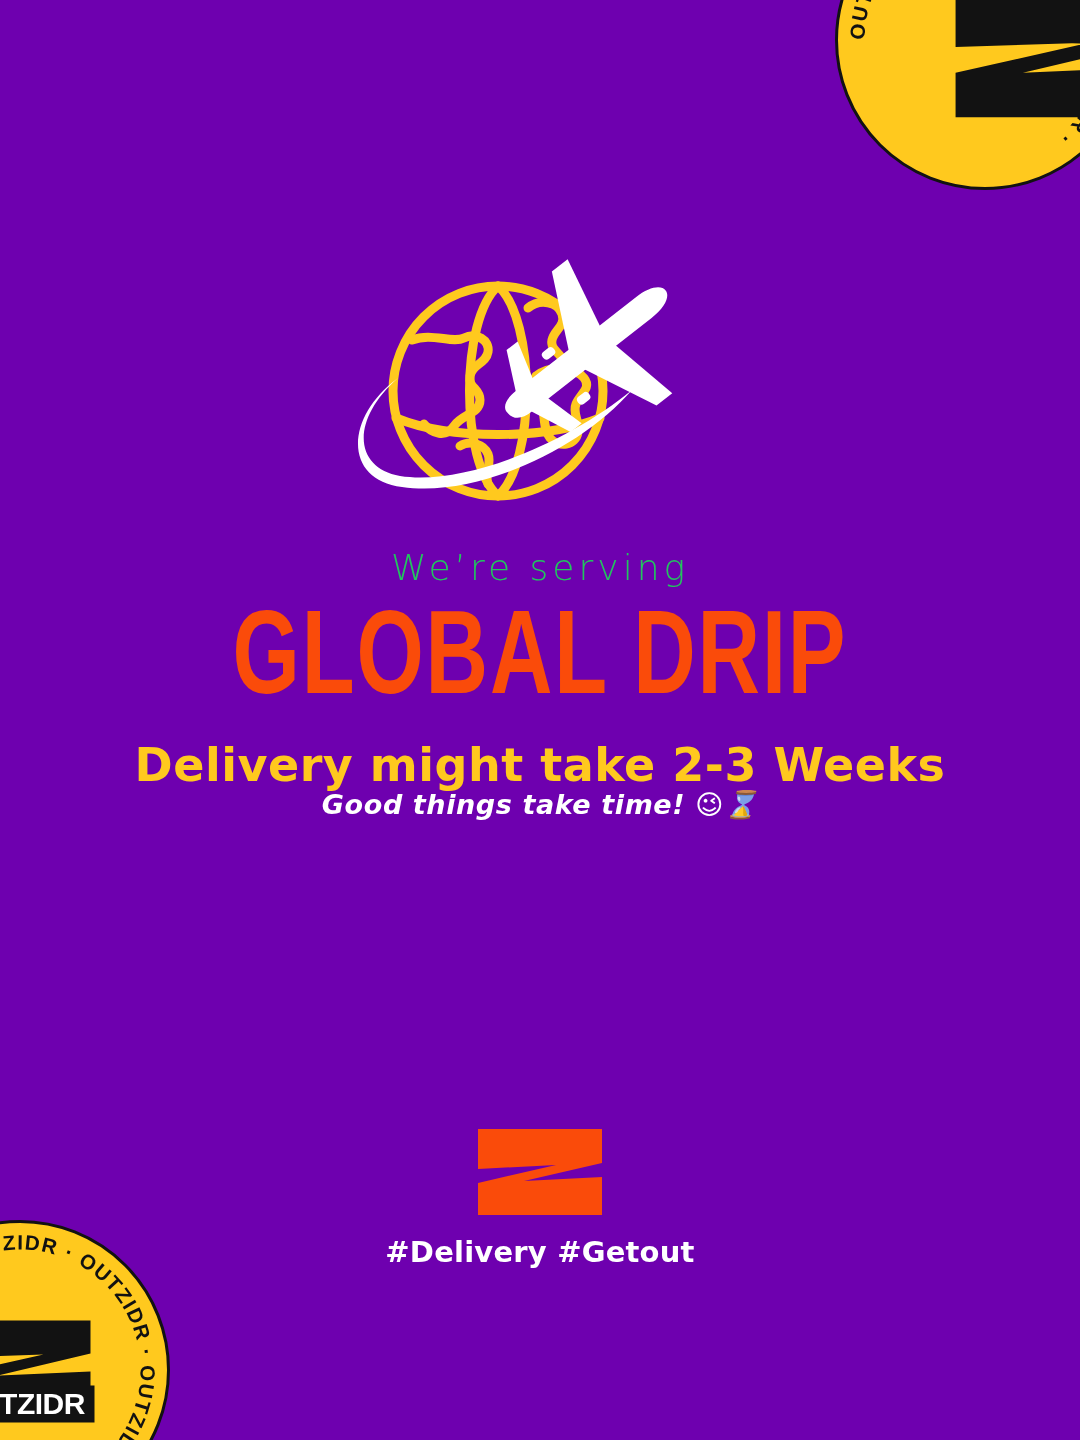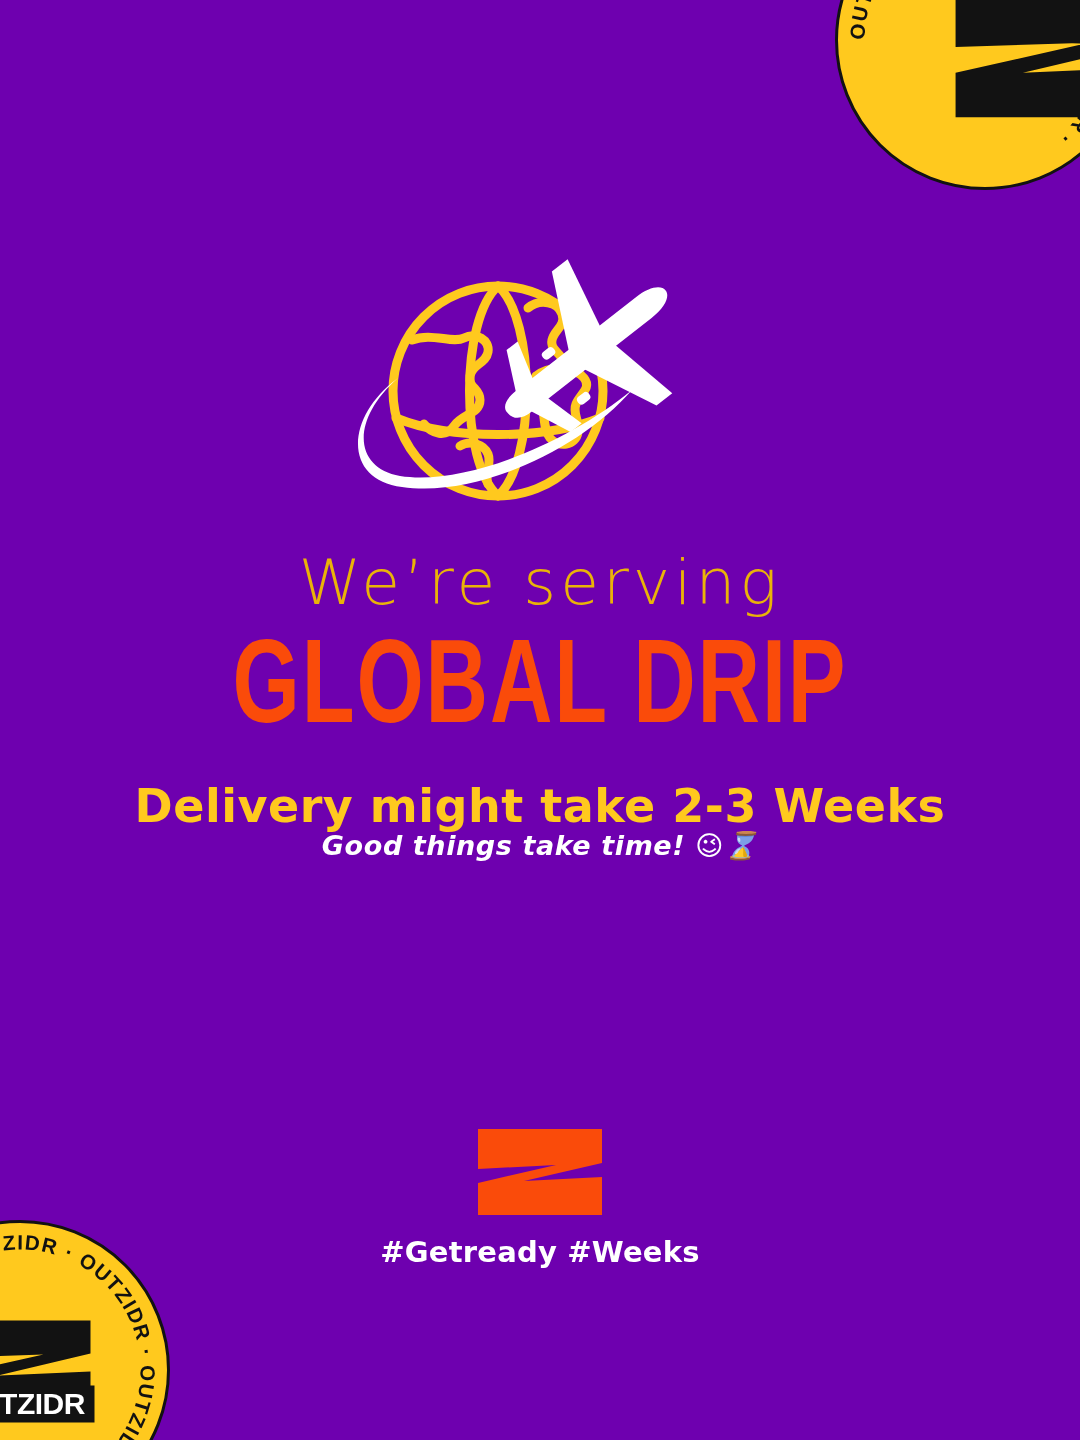--- a/index.html
+++ b/index.html
@@ -84,22 +84,22 @@
   #hero-graphic svg { width:100%; height:100%; display:block; overflow:visible; }
 
   
   #copy {
     position:absolute;
     left:0; right:0;
     top:548px;
     text-align:center;
   }
   .line-serving {
-    color:#eab308;
-    font-size:63px;
+    color:#22c55e;
+    font-size:36px;
     font-weight:300;
     letter-spacing:4px;
     line-height:1.1;
     font-family:"DejaVu Sans", sans-serif;
   }
   .line-headline {
     color:#FA4B0A;
     font-size:92px;
     font-weight:bold;
     letter-spacing:2px;
@@ -116,21 +116,21 @@
     letter-spacing:3px;
     line-height:1.1;
     font-family:"DejaVu Sans", sans-serif;
   }
   .line-delivery {
     color:#FFC91E;
     font-size:46px;
     font-weight:bold;
     letter-spacing:0.5px;
     line-height:1.1;
-    margin-top:43px;
+    margin-top:32px;
     font-family:"DejaVu Sans", sans-serif;
   }
   .line-goodthings {
     color:#FFFFFF;
     font-size:27px;
     font-weight:bold;
     font-style:italic;
     letter-spacing:0.6px;
     line-height:1.1;
     font-family:"DejaVu Sans", sans-serif;
@@ -224,21 +224,21 @@
     <div class="line-delivery">Delivery might take 2-3 Weeks</div>
     <div class="line-goodthings">Good things take time! 😉⌛</div>
   </div>
 
   <div id="footer">
     <div id="footer-z">
       <svg viewBox="0 0 128 90">
         <polygon points="2,2 126,2 126,36 48,54 126,50 126,88 2,88 2,56 80,38 2,42" fill="#FA4B0A"></polygon>
       </svg>
     </div>
-    <div class="line-hashtags">#Getready #Weeks</div>
+    <div class="line-hashtags">#Delivery #Getout</div>
   </div>
 
   <div class="badge badge-bl">
     <div class="badge-ring">
       <svg viewBox="0 0 300 300">
         <defs>
           <path id="ringpath-bl" d="M 150,150 m -123,0 a 123,123 0 1,1 246,0 a 123,123 0 1,1 -246,0"></path>
         </defs>
         <text class="ring-text">
           <textPath href="#ringpath-bl" startOffset="0%">OUTZIDR · OUTZIDR · OUTZIDR · OUTZIDR · </textPath>

